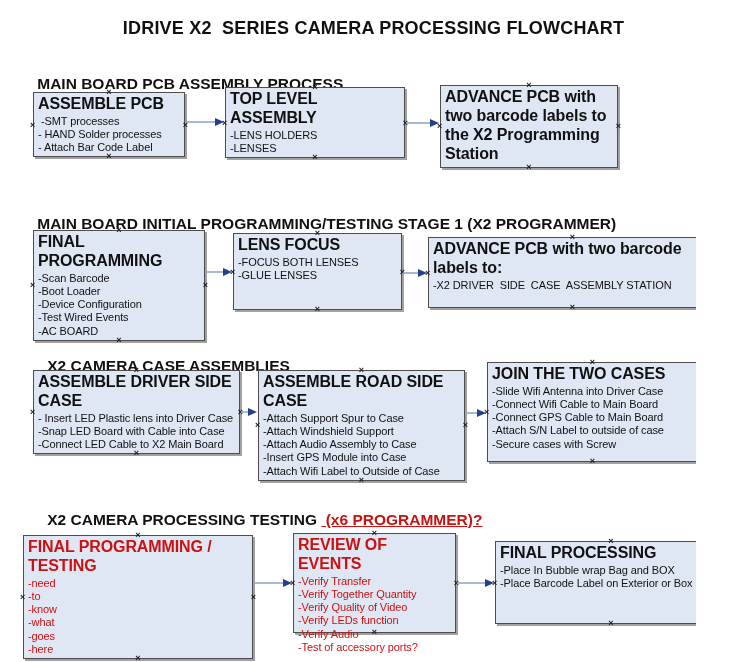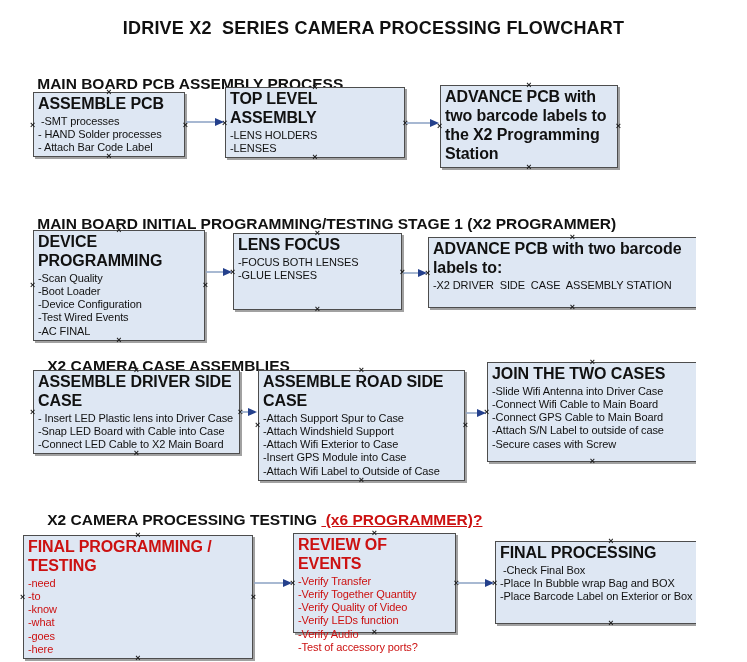--- a/index.html
+++ b/index.html
@@ -93,26 +93,26 @@
     </div>
   <div class="fbox" style="left:440px;top:85px;width:178px;min-height:72px;">
     <div class="btitle" style="white-space:normal;">ADVANCE PCB with two barcode labels to the  X2 Programming Station</div>
   <span class="cx t">×</span>
       <span class="cx b">×</span>
       <span class="cx l">×</span>
       <span class="cx r">×</span>
     </div>
 
   <div class="fbox" style="left:33px;top:230px;width:172px;min-height:82px;">
-    <div class="btitle">DEVICE PROGRAMMING</div>
-    <div class="bline">-Scan Quality</div>
+    <div class="btitle">FINAL PROGRAMMING</div>
+    <div class="bline">-Scan Barcode</div>
     <div class="bline">-Boot Loader</div>
     <div class="bline">-Device Configuration</div>
     <div class="bline">-Test Wired Events</div>
-    <div class="bline">-AC FINAL</div>
+    <div class="bline">-AC BOARD</div>
   <span class="cx t">×</span>
       <span class="cx b">×</span>
       <span class="cx l">×</span>
       <span class="cx r">×</span>
     </div>
   <div class="fbox" style="left:233px;top:233px;width:169px;min-height:77px;">
     <div class="btitle">LENS FOCUS</div>
     <div class="bline">-FOCUS BOTH LENSES</div>
     <div class="bline">-GLUE LENSES</div>
   <span class="cx t">×</span>
@@ -136,21 +136,21 @@
     <div class="bline">-Connect LED Cable to X2 Main Board</div>
   <span class="cx t">×</span>
       <span class="cx b">×</span>
       <span class="cx l">×</span>
       <span class="cx r">×</span>
     </div>
   <div class="fbox" style="left:258px;top:370px;width:207px;min-height:88px;">
     <div class="btitle">ASSEMBLE ROAD SIDE CASE</div>
     <div class="bline">-Attach Support Spur to Case</div>
     <div class="bline">-Attach Windshield Support</div>
-    <div class="bline">-Attach Wifi Exterior to Case</div>
+    <div class="bline">-Attach Audio Assembly to Case</div>
     <div class="bline">-Insert GPS Module into Case</div>
     <div class="bline">-Attach Wifi Label to Outside of Case</div>
   <span class="cx t">×</span>
       <span class="cx b">×</span>
       <span class="cx l">×</span>
       <span class="cx r">×</span>
     </div>
   <div class="fbox" style="left:487px;top:362px;width:211px;min-height:100px;">
     <div class="btitle">JOIN THE TWO CASES</div>
     <div class="bline">-Slide Wifi Antenna into Driver Case</div>
@@ -185,21 +185,20 @@
     <div class="bline">-Verify LEDs function</div>
     <div class="bline">-Verify Audio</div>
     <div class="bline">-Test of accessory ports?</div>
   <span class="cx t">×</span>
       <span class="cx b">×</span>
       <span class="cx l">×</span>
       <span class="cx r">×</span>
     </div>
   <div class="fbox" style="left:495px;top:541px;width:232px;min-height:83px;">
     <div class="btitle">FINAL PROCESSING</div>
-    <div class="bline"> -Check Final Box</div>
     <div class="bline">-Place In Bubble wrap Bag and BOX</div>
     <div class="bline">-Place Barcode Label on Exterior or Box</div>
   <span class="cx t">×</span>
       <span class="cx b">×</span>
       <span class="cx l">×</span>
       <span class="cx r">×</span>
     </div>
 
   <svg id="connectors" width="747" height="662">
     <g>

